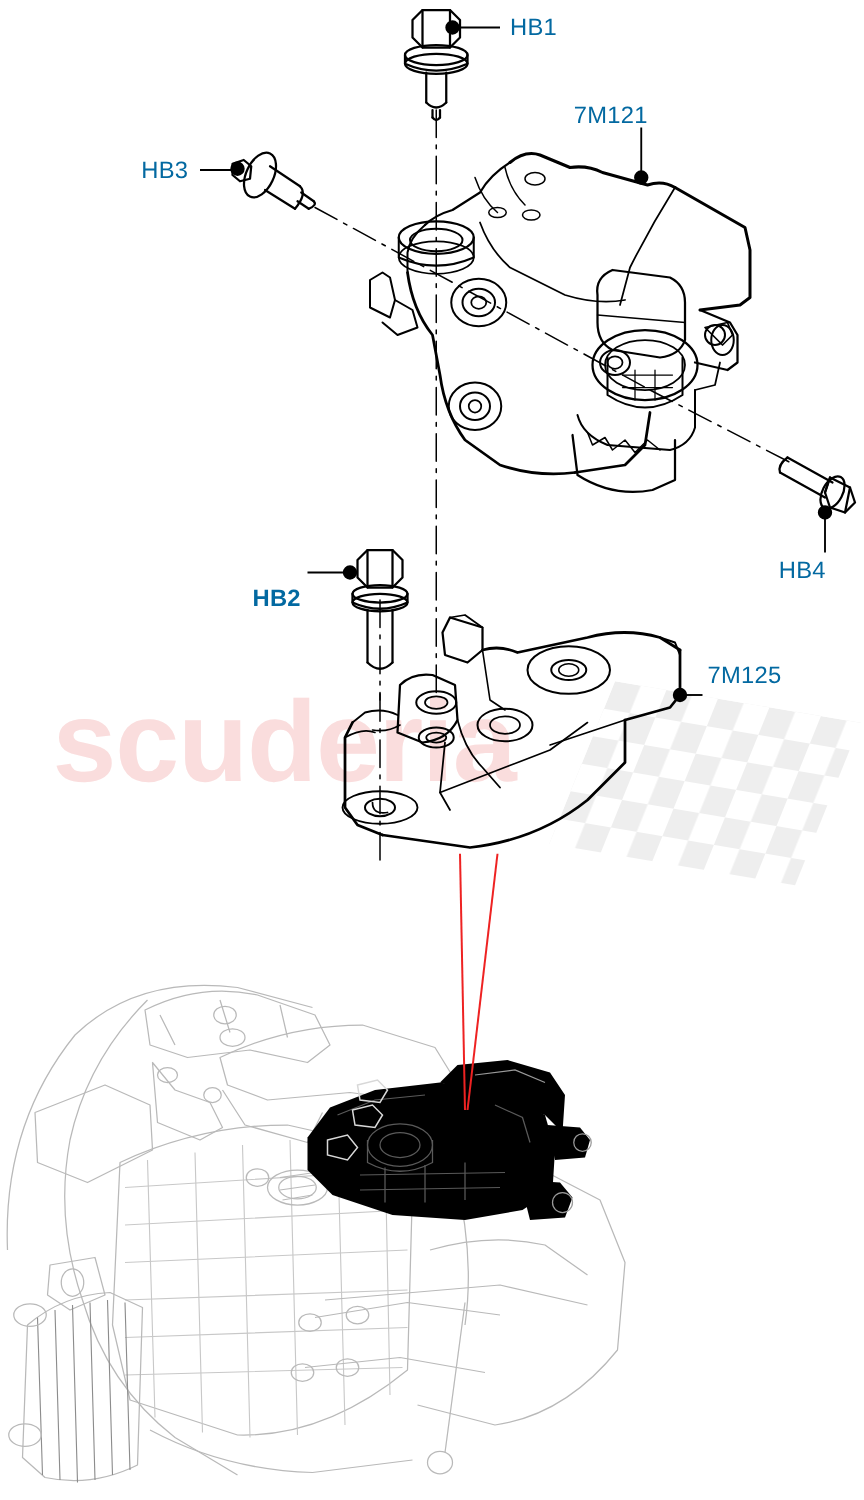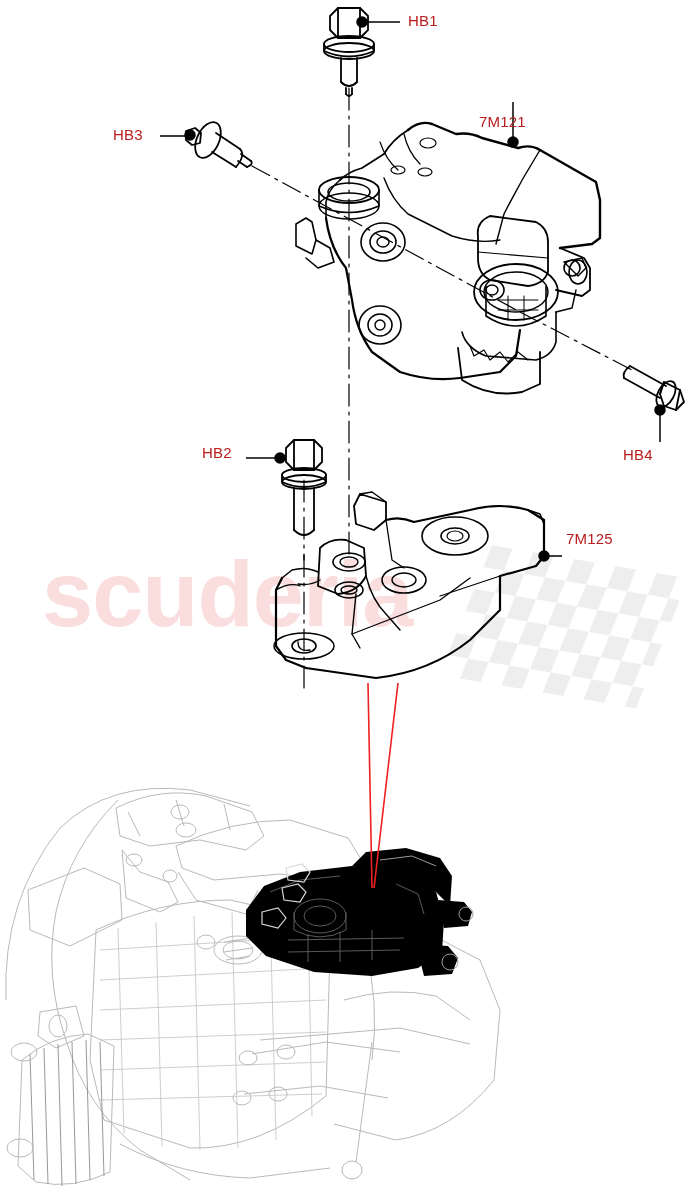--- a/index.html
+++ b/index.html
@@ -1,20 +1,20 @@
 <!DOCTYPE html>
 <html><head>
 <meta charset="utf-8">
 <style>
   html,body{margin:0;padding:0;background:#ffffff;}
   body{width:691px;height:1200px;overflow:hidden;
        font-family:"Liberation Sans","DejaVu Sans",sans-serif;}
   #stage{position:relative;width:691px;height:1200px;background:#fff;}
   #stage svg{position:absolute;left:0;top:0;}
-  .lbl{position:absolute;color:#b91c1c;font-size:15px;font-weight:400;
+  .lbl{position:absolute;color:#0369a1;font-size:19px;font-weight:400;
        letter-spacing:.2px;white-space:nowrap;line-height:1;}
   .wm-main{position:absolute;font-size:92px;font-weight:700;color:#fadddd;
            letter-spacing:-1px;line-height:1;white-space:nowrap;}
   .wm-sub{position:absolute;font-size:25px;font-weight:400;color:#eeeeee;
           letter-spacing:17px;line-height:1;white-space:nowrap;}
 </style>
 </head>
 <body>
 
 <div id="stage">
@@ -321,21 +321,21 @@
       <line x1="368" y1="683" x2="372" y2="888"></line>
       <line x1="398" y1="683" x2="374" y2="888"></line>
     </g>
 
   </svg>
 
   <div class="lbl" style="left:408px;top:13px;">HB1</div>
 
   <div class="lbl" style="left:113px;top:127px;text-align:center;">HB3</div>
 
-  <div class="lbl" style="left:479px;top:83px;margin-top:31px;">7M121</div>
+  <div class="lbl" style="left:459px;top:83px;">7M121</div>
 
   <div class="lbl" style="left:623px;top:447px;">HB4</div>
 
-  <div class="lbl" style="left:202px;top:445px;">HB2</div>
+  <div class="lbl" style="left:202px;top:470px;font-weight:bold;">HB2</div>
 
   <div class="lbl" style="left:566px;top:531px;">7M125</div>
 
 </div>
 
 </body></html>

